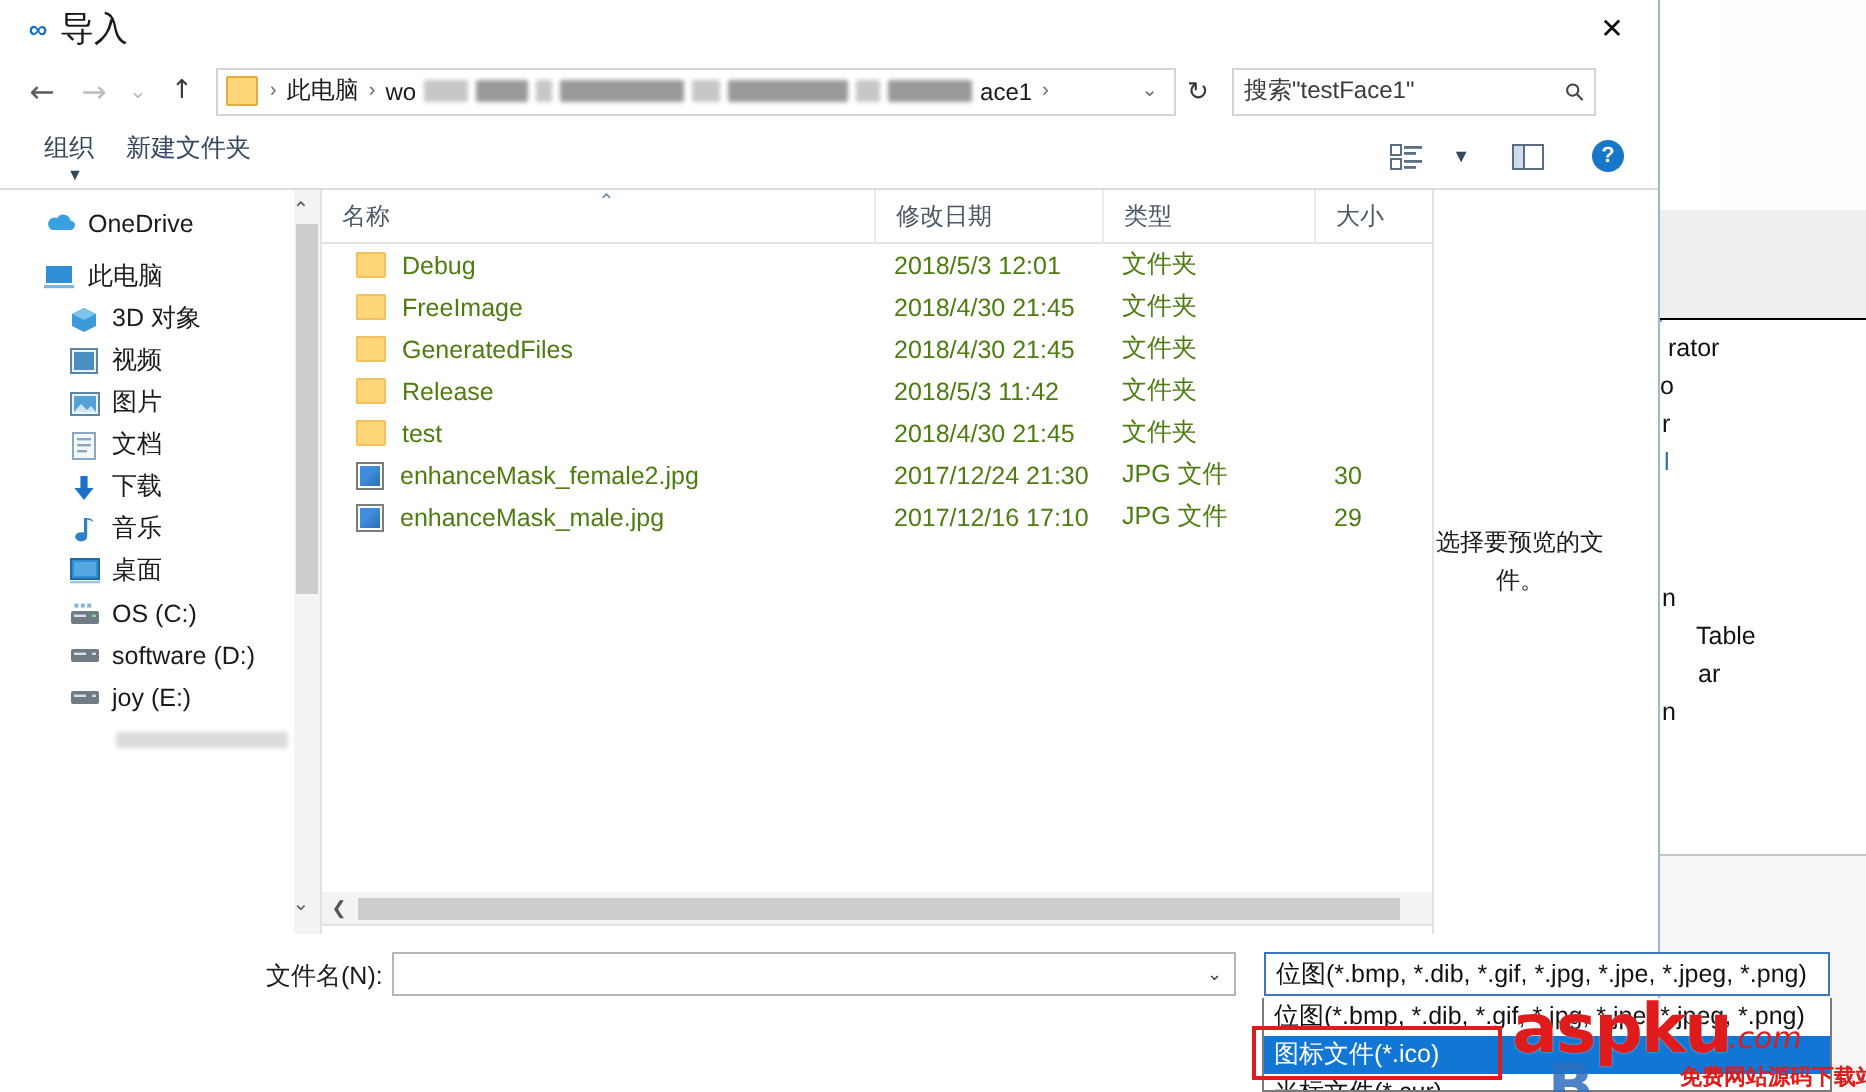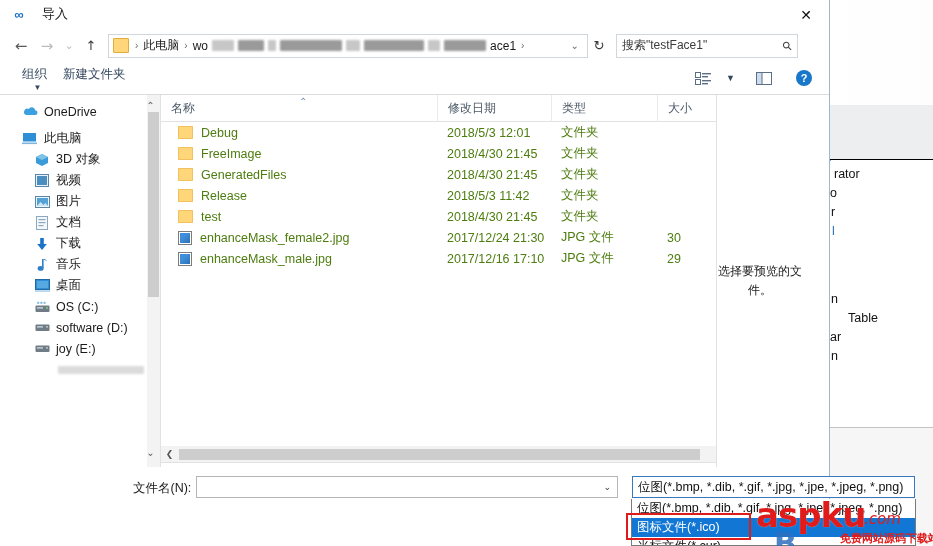--- a/index.html
+++ b/index.html
@@ -58,21 +58,21 @@
     background: #ffffff;
     border-bottom: 1px solid #ffffff;
     display: flex; align-items: center;
   }
   .title-ico {
     margin-left: 10px; width: 18px; height: 16px;
     display: flex; align-items: center; justify-content: center;
     color: #1a6fc4; font-size: 13px; font-weight: bold;
   }
   .title-text {
-    margin-left: 14px; font-size: 13px; color: #1a1a1a;
+    margin-left: 2px; font-size: 17px; color: #1a1a1a;
     font-family: "DejaVu Sans", sans-serif;
   }
   .btn-close {
     position: absolute; right: 0px; top: 0px; width: 46px; height: 29px;
     display: flex; align-items: center; justify-content: center;
     font-size: 14px; color: #111; cursor: default;
   }
 
   
   .navrow {
@@ -309,21 +309,21 @@
     <div class="bg-edge"></div>
     <div class="bg-titlebar"></div>
     <div class="bg-band"></div>
     <div class="bg-body">
       <span class="bg-txt" style="left:4px; top:6px;">rator</span>
       <span class="bg-txt" style="left:0px; top:25px;">o</span>
       <span class="bg-txt" style="left:1px; top:44px;">r</span>
       <span class="bg-txt" style="left:2px; top:63px; color:#2b6fb5;">l</span>
       <span class="bg-txt" style="left:1px; top:131px;">n</span>
       <span class="bg-txt" style="left:6px; top:150px;margin-left:12px;">Table</span>
-      <span class="bg-txt" style="left:0; top:169px;">ar</span>
+      <span class="bg-txt" style="left:19px; top:169px;">ar</span>
       <span class="bg-txt" style="left:1px; top:188px;">n</span>
     </div>
     <div class="bg-foot"></div>
   </div>
 
   <div class="dialog">
 
     <div class="titlebar">
       <span class="title-ico">∞</span>
       <span class="title-text">导入</span>

